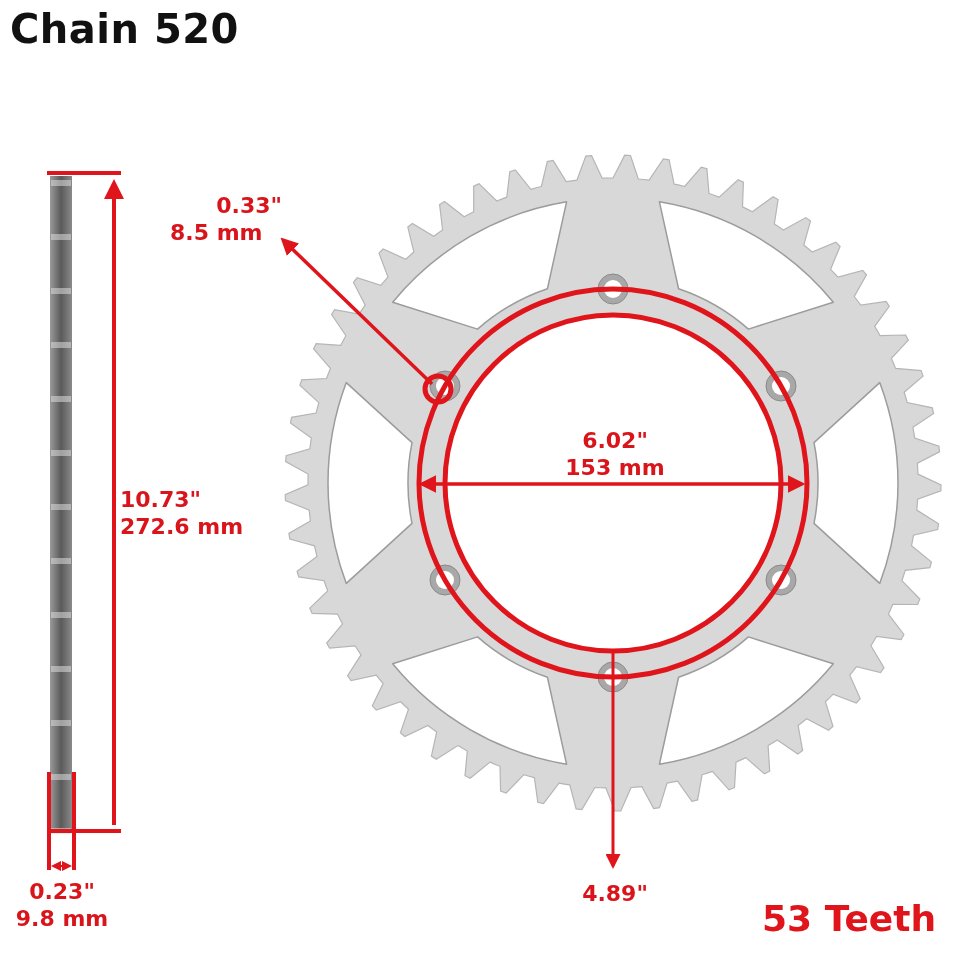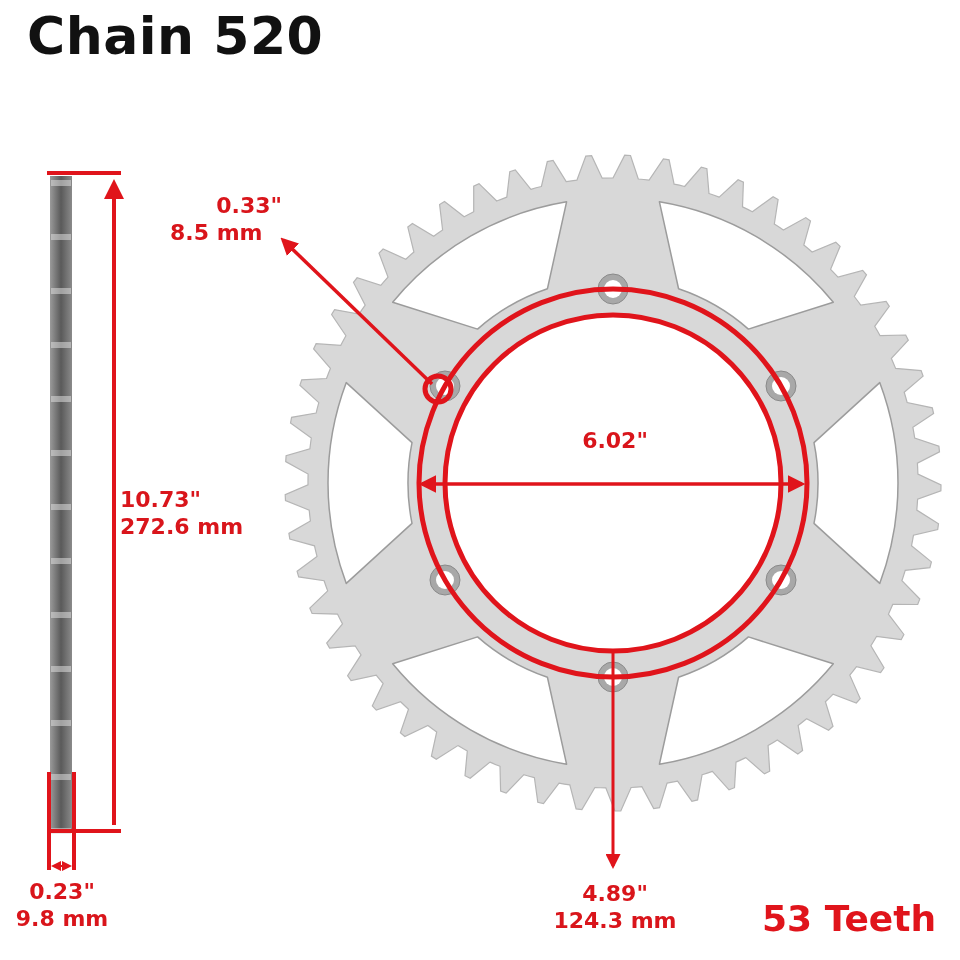--- a/index.html
+++ b/index.html
@@ -1,17 +1,17 @@
 <!DOCTYPE html>
 <html><head>
 <meta charset="utf-8">
 <style>
   html, body { margin:0; padding:0; background:#ffffff; }
   body { width:960px; height:960px; position:relative; overflow:hidden; font-family:"DejaVu Sans", "Liberation Sans", sans-serif; }
-  .title { position:absolute; left:27px; top:6px; font-size:52px; font-weight:bold; color:#111111; letter-spacing:0.5px; }
+  .title { position:absolute; left:10px; top:6px; font-size:40px; font-weight:bold; color:#111111; letter-spacing:0.5px; }
   .lbl { position:absolute; color:#d9151b; font-weight:bold; font-size:22px; line-height:27px; text-align:center; white-space:nowrap; }
   .lbl span { display:block; }
   .teeth { position:absolute; left:742px; top:898px; font-size:36px; font-weight:bold; color:#e0141b;margin-left:20px; }
   svg.diagram { position:absolute; left:0; top:0; }
 </style>
 </head>
 <body>
 
 <div class="title">Chain 520</div>
 
@@ -105,25 +105,25 @@
   <span style="text-align:left">8.5 mm</span>
 </div>
 
 <div class="lbl" style="left:120px; top:486px; text-align:left;">
   <span style="text-align:left">10.73"</span>
   <span style="text-align:center">272.6 mm</span>
 </div>
 
 <div class="lbl" style="left:530px; top:427px; width:170px;">
   <span>6.02"</span>
+  <span>153 mm</span>
 </div>
 
 <div class="lbl" style="left:0px; top:878px; width:124px;">
   <span>0.23"</span>
   <span>9.8 mm</span>
 </div>
 
 <div class="lbl" style="left:540px; top:880px; width:150px;">
   <span>4.89"</span>
-  <span>124.3 mm</span>
 </div>
 
 <div class="teeth">53 Teeth</div>
 
 </body></html>

